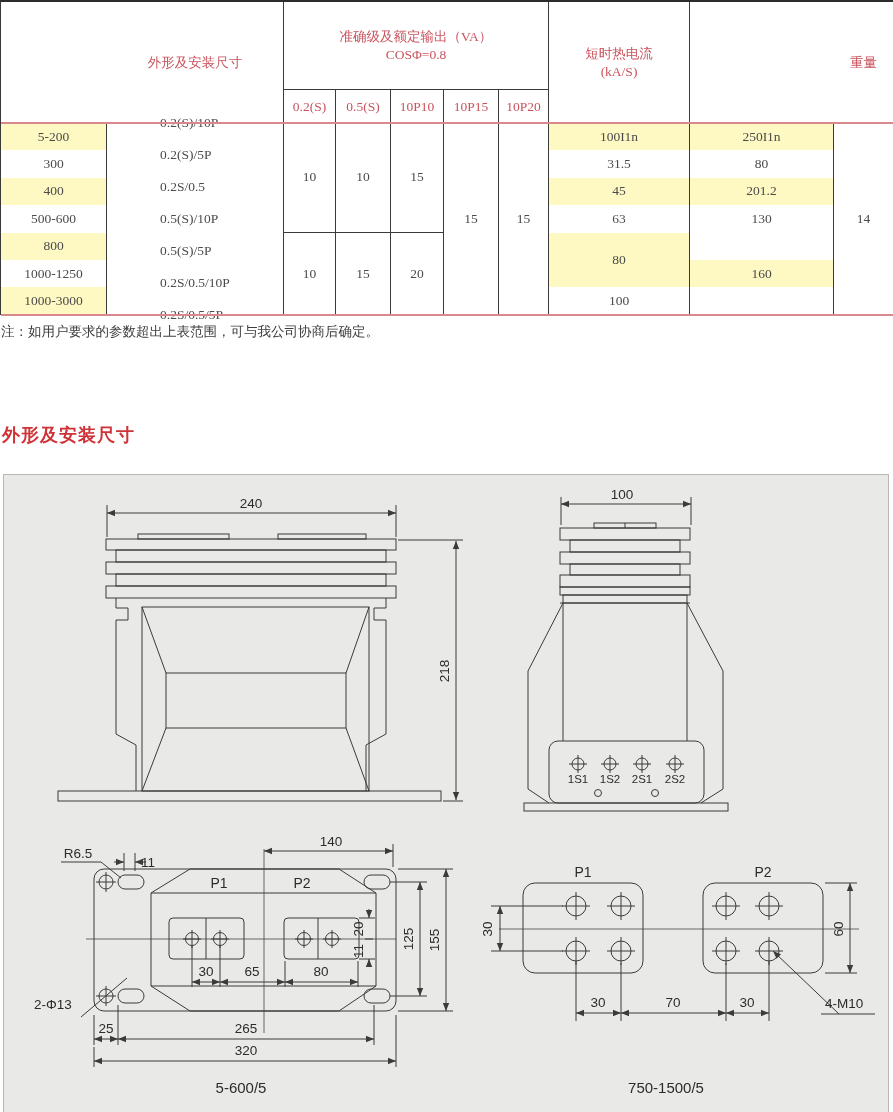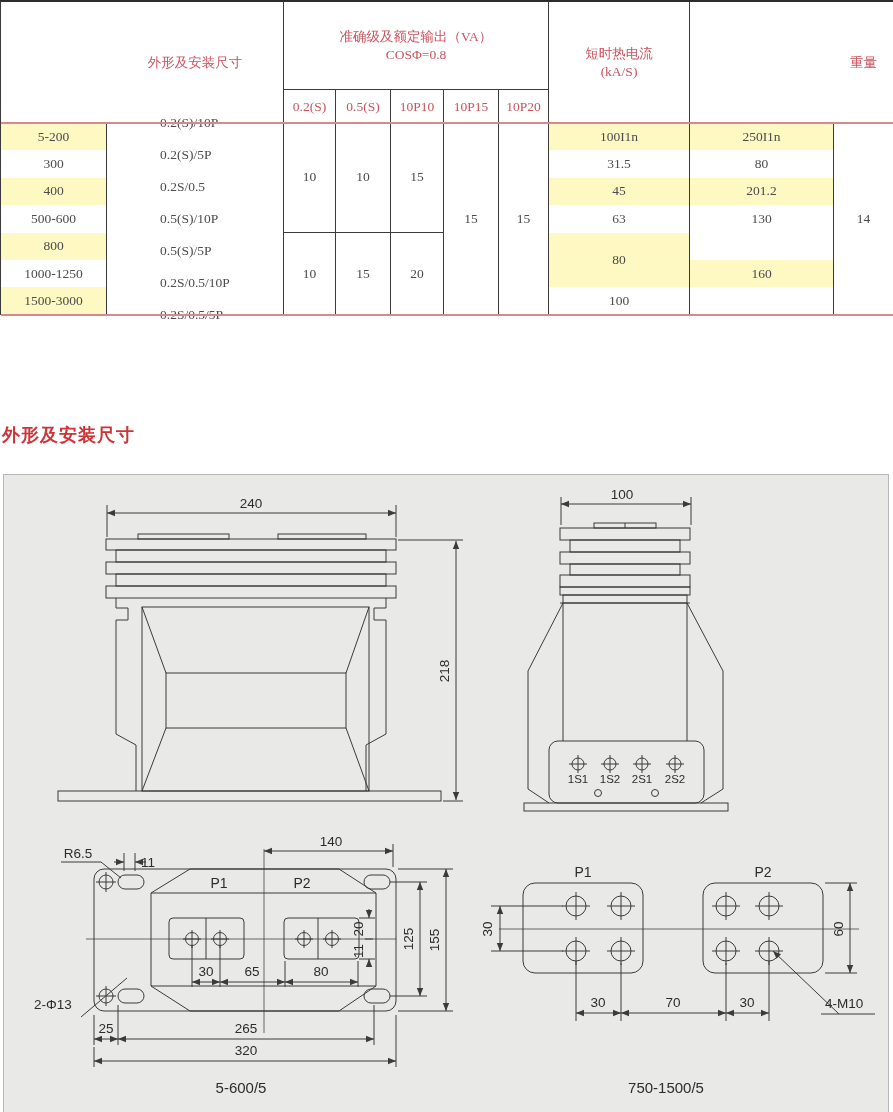--- a/index.html
+++ b/index.html
@@ -52,21 +52,21 @@
     <div class="c h" style="grid-area:1/8/3/9">短时热电流
 (kA/S)</div>
     <div class="c h" style="grid-area:1/10/3/11">重量</div>
 
     <div class="c g" style="grid-area:3/1/4/2">5-200</div>
     <div class="c" style="grid-area:4/1/5/2">300</div>
     <div class="c g" style="grid-area:5/1/6/2">400</div>
     <div class="c" style="grid-area:6/1/7/2">500-600</div>
     <div class="c g" style="grid-area:7/1/8/2">800</div>
     <div class="c" style="grid-area:8/1/9/2">1000-1250</div>
-    <div class="c g" style="grid-area:9/1/10/2">1500-3000</div>
+    <div class="c g" style="grid-area:9/1/10/2">1000-3000</div>
 
     <div class="c combo" style="grid-area:3/2/10/3">
       <div class="combo-lines">
         <span>0.2(S)/10P</span>
         <span>0.2(S)/5P</span>
         <span>0.2S/0.5</span>
         <span>0.5(S)/10P</span>
         <span>0.5(S)/5P</span>
         <span>0.2S/0.5/10P</span>
         <span>0.2S/0.5/5P</span>
@@ -96,20 +96,21 @@
     <div class="c" style="grid-area:7/9/8/10"></div>
     <div class="c g" style="grid-area:8/9/9/10">160</div>
     <div class="c" style="grid-area:9/9/10/10"></div>
 
     <div class="c" style="grid-area:3/10/10/11">14</div>
 
     <div class="redline" style="top:120px"></div>
     <div class="redline" style="top:312px"></div>
   </div>
 
+  <div class="note">注：如用户要求的参数超出上表范围，可与我公司协商后确定。</div>
   <div class="sec-title">外形及安装尺寸</div>
 
   <div class="draw-box">
     <svg width="884" height="638" viewBox="3 474 884 638" xmlns="http://www.w3.org/2000/svg">
       <defs>
         <marker id="ar" viewBox="0 0 10 10" refX="10" refY="5" markerWidth="11" markerHeight="8" markerUnits="userSpaceOnUse" orient="auto-start-reverse">
           <path d="M0,1 L10,5 L0,9 z" fill="#3b3b3b"></path>
         </marker>
       </defs>
 

